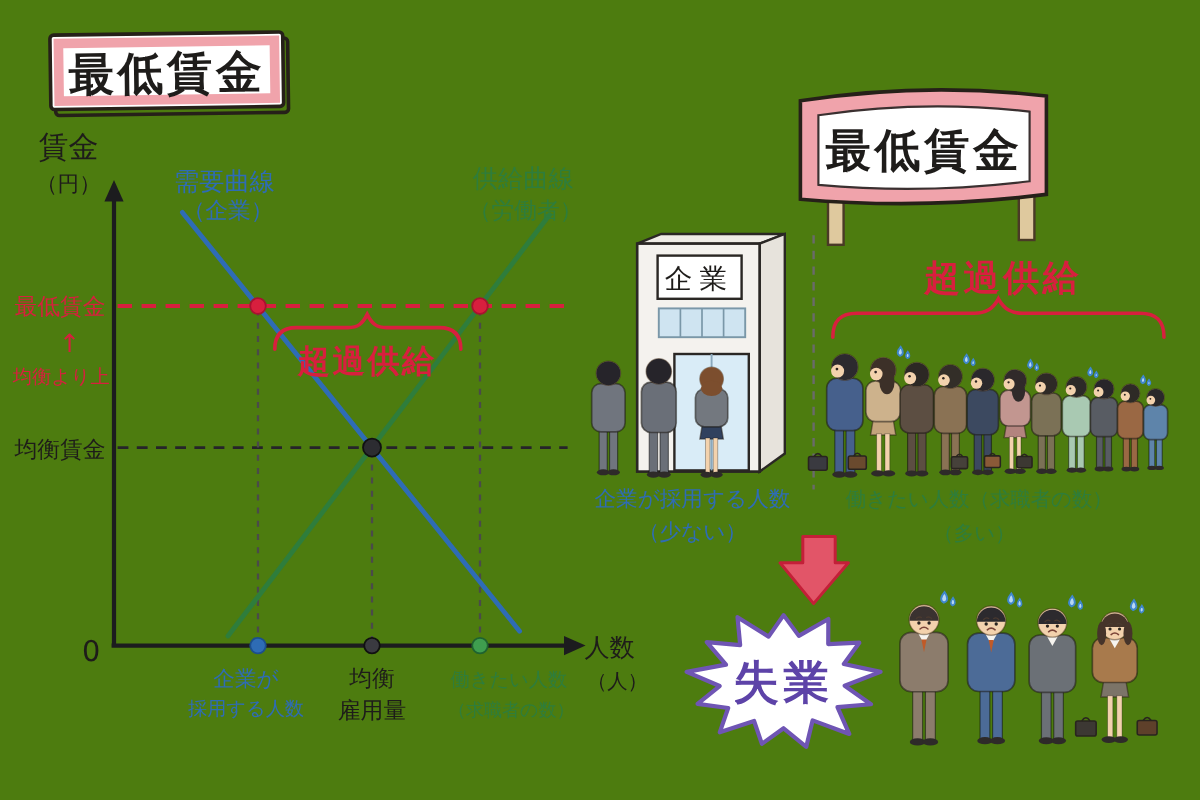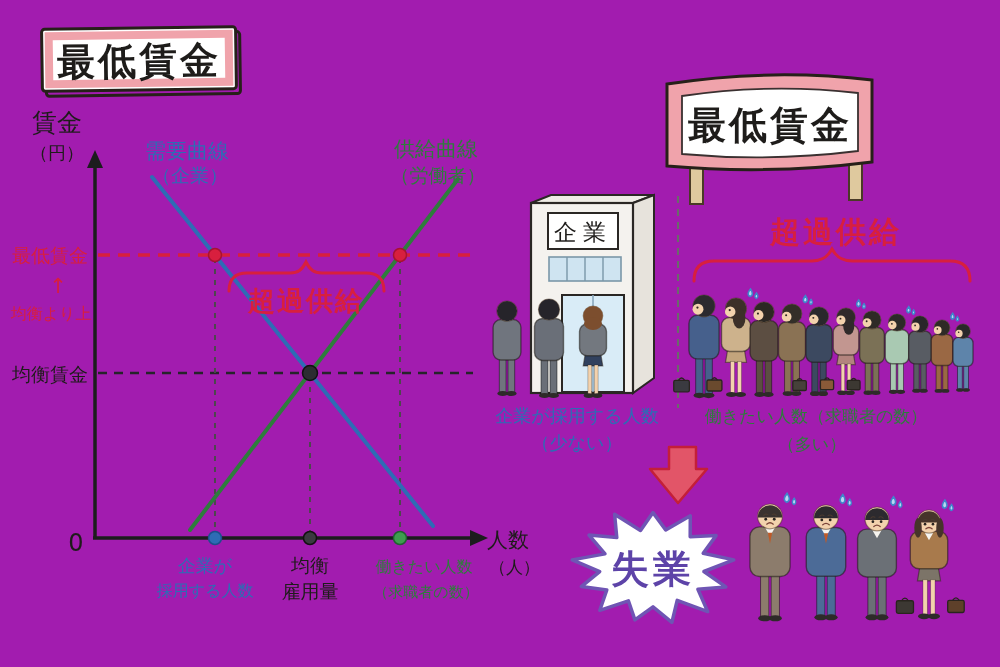--- a/index.html
+++ b/index.html
@@ -1,16 +1,16 @@
 <!DOCTYPE html>
 <html><head>
 <meta charset="utf-8">
 <style>
   html,body{margin:0;padding:0;}
-  .canvas{position:relative;width:1000px;height:667px;background:#a21caf;overflow:hidden;
+  .canvas{position:relative;width:1000px;height:667px;background:#4d7c0f;overflow:hidden;
           font-family:"DejaVu Sans",sans-serif;}
   svg{position:absolute;left:0;top:0;}
   text{font-family:"DejaVu Sans",sans-serif;}
 </style>
 </head>
 <body>
 
 <div class="canvas">
 <svg width="1000" height="667" viewBox="0 0 1000 667">
 

